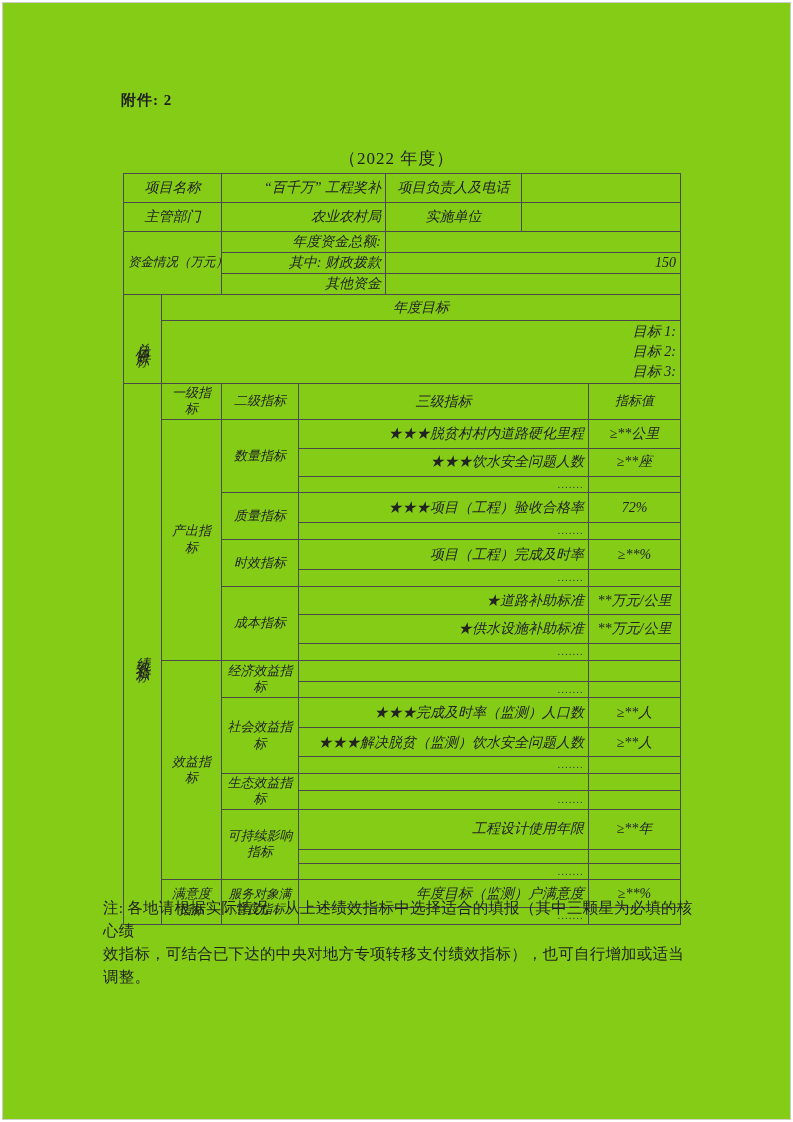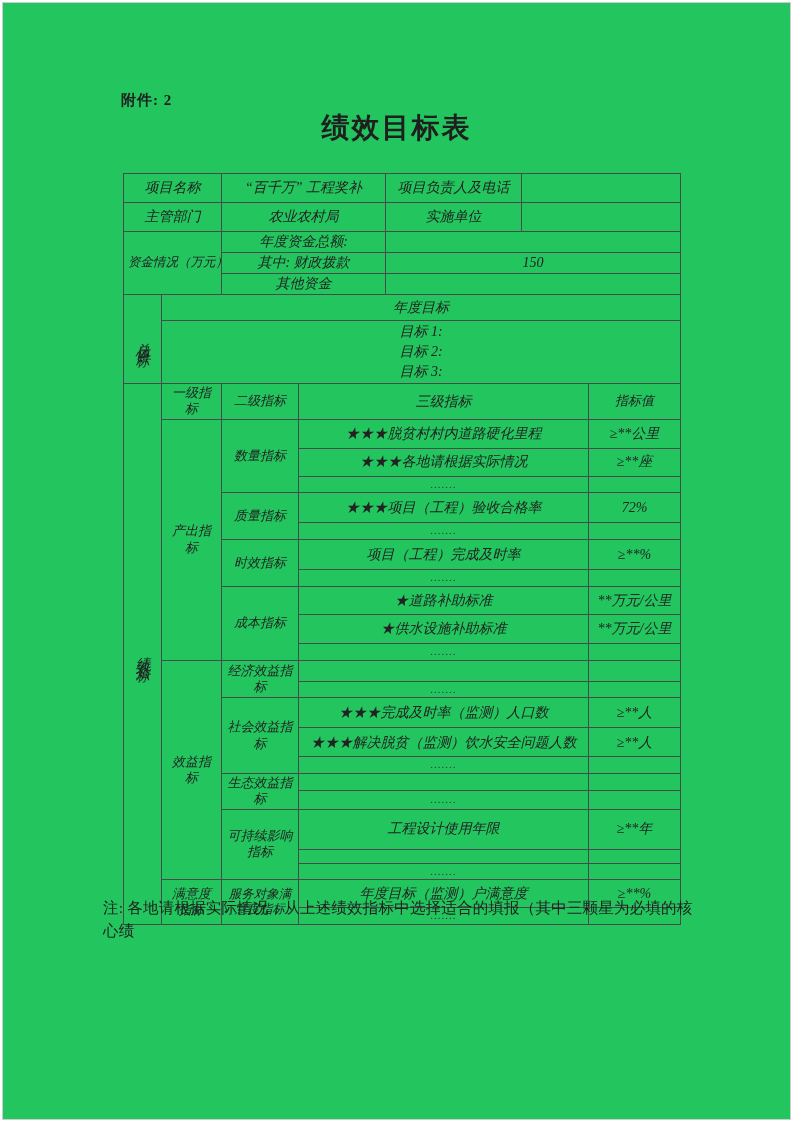--- a/index.html
+++ b/index.html
@@ -6,21 +6,21 @@
   body{
     width:793px;height:1122px;
     background:#ffffff;
     font-family:"Liberation Serif", serif;
     color:#1f1f1f;
     position:relative;
   }
   .page{
     position:absolute;left:2px;top:2px;width:787px;height:1116px;
     border:1px solid #cccccc;
-    background:#22c55e;
+    background:#84cc16;
   }
   .attachment{
     position:absolute;left:118px;top:88px;
     font-size:15px;font-weight:bold;letter-spacing:1px;
   }
   .title{
     position:absolute;left:0;top:106px;width:100%;
     text-align:center;font-size:28px;font-weight:bold;margin:0;letter-spacing:2px;
   }
   .subtitle{
@@ -34,21 +34,21 @@
   }
   table.tbl + table.tbl{margin-top:-1px;}
   .tbl td,.tbl th{
     border:1px solid #4a4a4a;
     padding:1px 4px;
     font-weight:normal;
     overflow:hidden;
     line-height:1.25;
   }
   .c{text-align:center;}
-  .l{text-align:center;}
+  .l{text-align:right;}
   .vert{
     writing-mode:vertical-rl;
     text-orientation:upright;
     text-align:center;
     letter-spacing:4px;
     padding:0;
     font-size:14px;
   }
   .funding-label{font-size:12.5px;padding:1px 1px;white-space:nowrap;}
   .lv{font-size:13px;padding:1px 2px;}
@@ -64,21 +64,21 @@
     position:absolute;left:100px;top:893px;width:596px;
     font-size:15.5px;line-height:23px;letter-spacing:0.2px;
   }
 </style>
 </head>
 <body>
 
 <div class="page">
 
   <div class="attachment">附件: 2</div>
-  <h1 class="title">绩效目标表</h1>
+  <div class="subtitle">（2022 年度）</div>
 
   <div class="tables">
 
     <table class="tbl">
       <colgroup>
           <col style="width:98px">
           <col style="width:164px">
           <col style="width:136px">
           <col style="width:159px">
         </colgroup>
@@ -147,21 +147,21 @@
         <th class="c">三级指标</th>
         <th class="c lv">指标值</th>
       </tr>
       <tr class="h29">
         <td rowspan="10" class="c lv">产出指标</td>
         <td rowspan="3" class="c lv">数量指标</td>
         <td class="l">★★★脱贫村村内道路硬化里程</td>
         <td class="c">≥**公里</td>
       </tr>
       <tr class="h28">
-        <td class="l">★★★各地请根据实际情况</td>
+        <td class="l">★★★饮水安全问题人数</td>
         <td class="c">≥**座</td>
       </tr>
       <tr class="h13">
         <td class="l dots">.......</td>
         <td class="c"></td>
       </tr>
       <tr class="h30">
         <td rowspan="2" class="c lv">质量指标</td>
         <td class="l">★★★项目（工程）验收合格率</td>
         <td class="c">72%</td>
@@ -246,15 +246,16 @@
       <tr class="h13">
         <td class="l dots">.......</td>
         <td class="c"></td>
       </tr>
     </tbody>
       </table>
   </div>
 
   <div class="note">
     <div>注: 各地请根据实际情况，从上述绩效指标中选择适合的填报（其中三颗星为必填的核心绩</div>
+    <div>效指标，可结合已下达的中央对地方专项转移支付绩效指标），也可自行增加或适当调整。</div>
   </div>
 
 </div>
 
 </body></html>

